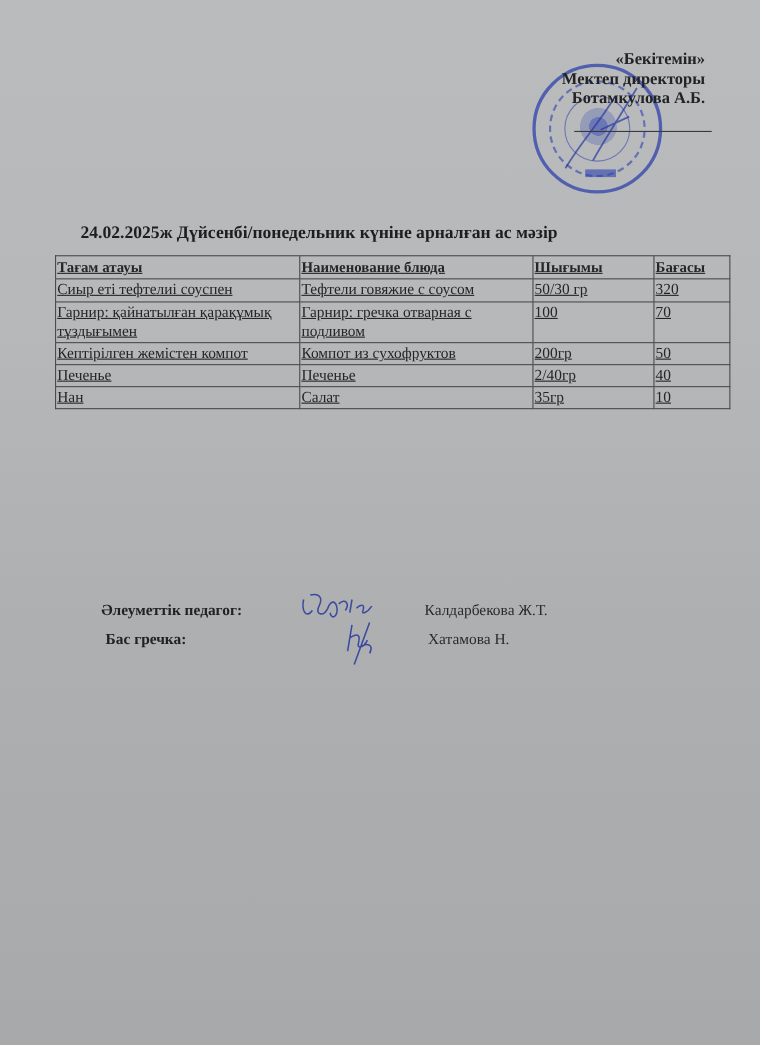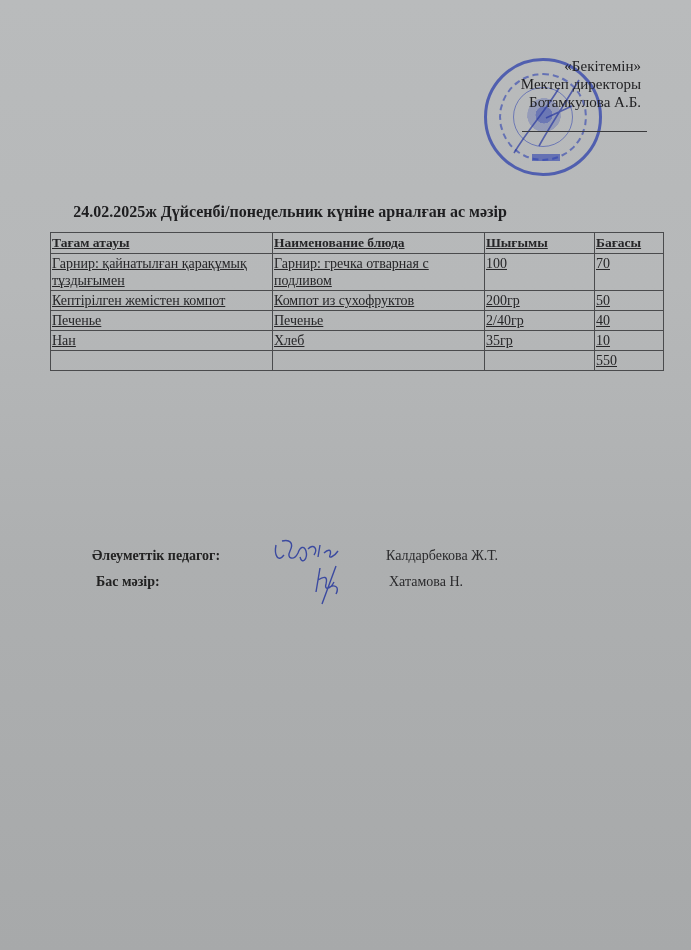--- a/index.html
+++ b/index.html
@@ -11,23 +11,23 @@
       height: 950px;
       position: relative;
       overflow: hidden;
       background: linear-gradient(180deg, #b9bbbc 0%, #b6b8b9 30%, #adafb0 60%, #a7a9aa 100%);
       font-family: "Liberation Serif", "DejaVu Serif", serif;
       color: #1d1d1f;
     }
     .approval {
       position: absolute;
       right: 50px;
-      top: 57px;
+      top: 45px;
       text-align: right;
-      font-weight: normal;
+      font-weight: bold;
       font-size: 15px;
       line-height: 18px;
       color: #232325;
       z-index: 2;
     }
     .approval .line {
       display: block;
     }
     .approval .signline {
       display: block;
@@ -167,58 +167,58 @@
       <col class="c3">
       <col class="c4">
   </colgroup>
   <tbody>
       <tr>
     <th>Тағам атауы</th>
     <th>Наименование блюда</th>
     <th>Шығымы</th>
     <th>Бағасы</th>
   </tr>
+  <tr class="r1">
+    <td>Сиыр еті тефтелиі соуспен</td>
+    <td>Тефтели говяжие с соусом</td>
+    <td>50/30 гр</td>
+    <td>320</td>
+  </tr>
   <tr class="r2">
     <td>Гарнир: қайнатылған қарақұмық  тұздығымен</td>
     <td>Гарнир: гречка отварная  с подливом</td>
     <td>100</td>
     <td>70</td>
   </tr>
   <tr class="r4">
     <td>Кептірілген жемістен компот</td>
     <td>Компот из сухофруктов</td>
     <td>200гр</td>
     <td>50</td>
   </tr>
   <tr class="r5">
     <td>Печенье</td>
     <td>Печенье</td>
     <td>2/40гр</td>
     <td>40</td>
   </tr>
   <tr class="r6">
     <td>Нан</td>
-    <td>Хлеб</td>
+    <td>Салат</td>
     <td>35гр</td>
     <td>10</td>
-  </tr>
-  <tr class="total">
-    <td></td>
-    <td></td>
-    <td></td>
-    <td class="bold">550</td>
   </tr>
 </tbody>
   </table>
 
 <div class="signatures">
   <div class="sig-label" style="left:92px;top:548px">Әлеуметтік педагог:</div>
   <svg class="scribble" style="left:272px;top:535px" width="70" height="34">
     <path d="M4 10 C2 20, 6 28, 12 20 M10 6 C18 4, 22 8, 18 16 C14 24, 22 26, 26 18 C28 12, 32 10, 34 16 C36 24, 30 30, 28 22 M36 14 C42 8, 46 14, 42 20 M48 10 L46 22 M52 18 C56 14, 60 14, 58 20 C56 24, 62 22, 66 16" stroke="#3b4aa0" stroke-width="1.4" fill="none"></path>
   </svg>
   <div class="sig-name" style="left:386px;top:548px">Калдарбекова Ж.Т.</div>
 
-  <div class="sig-label" style="left:96px;top:574px">Бас мәзір:</div>
+  <div class="sig-label" style="left:96px;top:574px">Бас гречка:</div>
   <svg class="scribble" style="left:312px;top:562px" width="34" height="46">
     <path d="M8 6 L4 30 M6 18 C12 14, 16 14, 14 22 C12 28, 18 28, 22 20 M24 4 L10 42 M16 26 C22 22, 28 24, 24 32" stroke="#3b4aa0" stroke-width="1.4" fill="none"></path>
   </svg>
   <div class="sig-name" style="left:389px;top:574px">Хатамова Н.</div>
 </div>
 
 </body></html>

